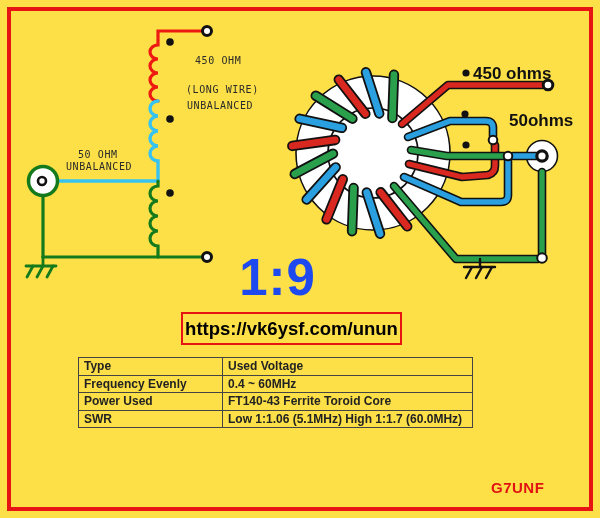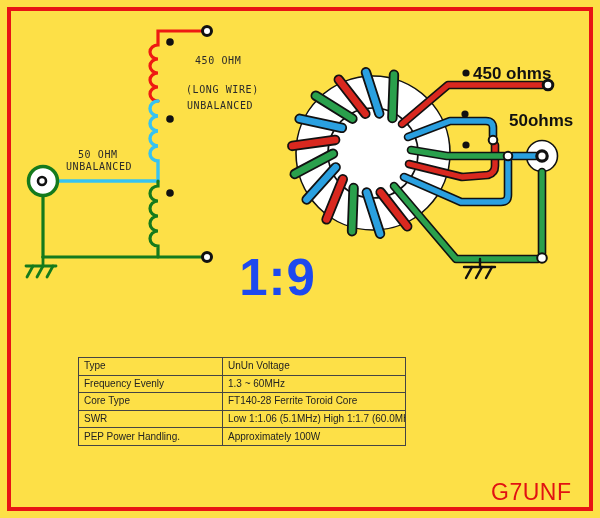--- a/index.html
+++ b/index.html
@@ -29,28 +29,28 @@
   .cad{font-family:"DejaVu Sans Mono",monospace;font-size:10px;letter-spacing:0.6px;fill:#2a2a2a;}
   .hand{font-family:"Liberation Sans",sans-serif;font-size:17px;font-weight:600;fill:#111;}
 
   .big-title{position:absolute;left:215px;top:252px;width:125px;text-align:center;
              font-size:51px;font-weight:bold;letter-spacing:1px;line-height:1;
              color:var(--title-blue);}
   .url-box{position:absolute;left:181px;top:312px;width:221px;height:33px;
            border:2.5px solid var(--border-red);box-sizing:border-box;
            display:flex;align-items:center;justify-content:center;
            font-size:18.5px;font-weight:600;color:#000;}
-  .spec-table{position:absolute;left:78px;top:357px;width:328px;
+  .spec-table{position:absolute;left:78px;top:357px;width:395px;
               border-collapse:collapse;table-layout:fixed;
-              font-size:10px;color:#222;}
+              font-size:12px;color:#222;font-weight:bold;}
   .spec-table td{border:1px solid #444;height:16.6px;padding:0 0 0 5px;
                  line-height:1;white-space:nowrap;overflow:hidden;}
   .spec-table{border:1.5px solid #444;}
   .col-label{width:138px;}
-  .callsign{position:absolute;left:491px;top:479px;font-size:23px;font-weight:normal;
+  .callsign{position:absolute;left:491px;top:479px;font-size:15px;font-weight:bold;
             letter-spacing:0.5px;color:var(--callsign-red);}
 </style>
 </head>
 <body>
 
 <div class="canvas">
 
   <svg width="600" height="518" viewBox="0 0 600 518">
 
     <g>
@@ -172,42 +172,41 @@
         <path class="gnd-black" d="M486,278 L492,267"></path>
       </g>
 
       <text class="hand" x="473" y="79">450 ohms</text>
       <text class="hand" x="509" y="126">50ohms</text>
     </g>
   </svg>
 
   <div class="big-title">1:9</div>
 
+  <div class="url-box">
+    <span>https://vk6ysf.com/unun</span>
+  </div>
 
   <table class="spec-table">
     <tbody>
       <tr>
         <td class="col-label">Type</td>
-        <td>UnUn Voltage</td>
+        <td>Used Voltage</td>
       </tr>
       <tr>
         <td class="col-label">Frequency Evenly</td>
-        <td>1.3 ~ 60MHz</td>
-      </tr>
-      <tr>
-        <td class="col-label">Core Type</td>
-        <td>FT140-28 Ferrite Toroid Core</td>
+        <td>0.4 ~ 60MHz</td>
+      </tr>
+      <tr>
+        <td class="col-label">Power Used</td>
+        <td>FT140-43 Ferrite Toroid Core</td>
       </tr>
       <tr>
         <td class="col-label">SWR</td>
         <td>Low 1:1.06 (5.1MHz) High 1:1.7 (60.0MHz)</td>
       </tr>
-      <tr>
-        <td class="col-label">PEP Power Handling.</td>
-        <td>Approximately 100W</td>
-      </tr>
     </tbody>
   </table>
 
   <div class="callsign">G7UNF</div>
 
   <div class="outer-border"></div>
 </div>
 
 </body></html>

